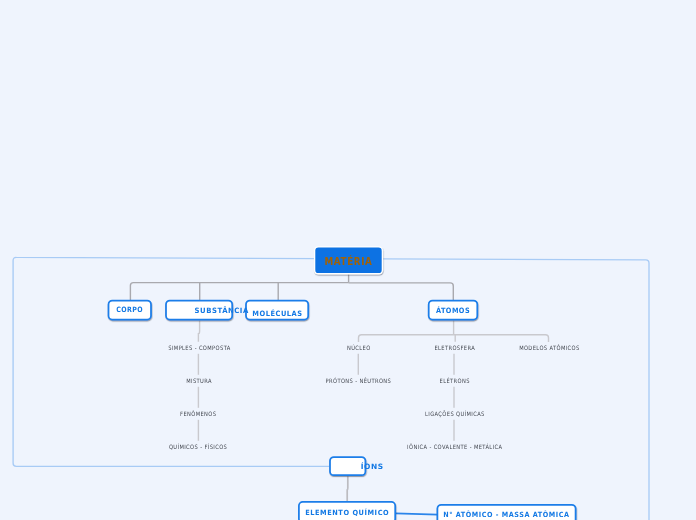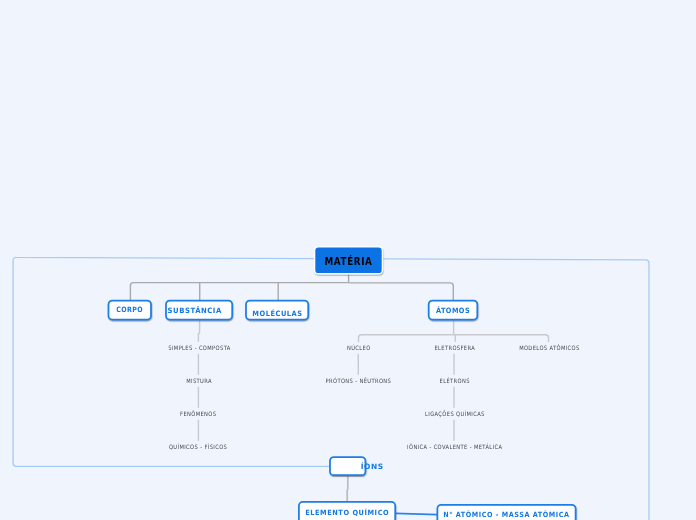--- a/index.html
+++ b/index.html
@@ -4,21 +4,21 @@
 <style>
   html,body{margin:0;padding:0;}
   body{width:696px;height:520px;background:#eff4fd;overflow:hidden;
        font-family:"DejaVu Sans",sans-serif;}
   #canvas{position:relative;width:696px;height:520px;overflow:hidden;}
   svg.layer{position:absolute;left:0;top:0;width:696px;height:520px;overflow:visible;}
 
   .cap{position:absolute;display:flex;align-items:center;justify-content:center;
        white-space:nowrap;font-weight:700;color:#1479e4;}
   .cap > span{display:inline-block;transform-origin:center center;will-change:opacity;}
-  .cap.on-fill{color:#000000;}
+  .cap.on-fill{color:#a16207;}
 
   .leaf{position:absolute;color:#42464f;font-weight:400;white-space:nowrap;
         font-size:6px;letter-spacing:.45px;line-height:10px;text-align:center;}
   .leaf > span{display:inline-block;transform:scaleX(0.855);transform-origin:center center;
         will-change:opacity;}
 </style>
 </head>
 <body>
 
 <div id="canvas">
@@ -81,21 +81,21 @@
   </svg>
 
   <div class="cap on-fill" style="left:315.3px;top:247.6px;width:66.4px;height:25.5px;">
     <span style="font-size:10px;letter-spacing:.75px;transform:scaleX(0.875) translateY(0.6px);">MATÉRIA</span>
   </div>
 
   <div class="cap" style="left:108.4px;top:300.6px;width:42.6px;height:18px;">
     <span style="font-size:7.3px;letter-spacing:.5px;transform:scaleX(0.86);">CORPO</span>
   </div>
 
-  <div class="cap" style="left:159px;top:300.6px;width:71px;height:19.6px;">
+  <div class="cap" style="left:179px;top:300.6px;width:71px;height:19.6px;justify-content:flex-end;">
     <span style="font-size:7.3px;letter-spacing:.55px;transform:scaleX(0.945);">SUBSTÂNCIA</span>
   </div>
 
   <div class="cap" style="left:245.8px;top:300.6px;width:62.4px;height:25px;">
     <span style="font-size:7.3px;letter-spacing:.55px;transform:scaleX(0.915);">MOLÉCULAS</span>
   </div>
 
   <div class="cap" style="left:428.6px;top:300.6px;width:48.8px;height:19.6px;border-radius:7px;">
     <span style="font-size:7.3px;letter-spacing:.5px;transform:scaleX(0.9);">ÁTOMOS</span>
   </div>

